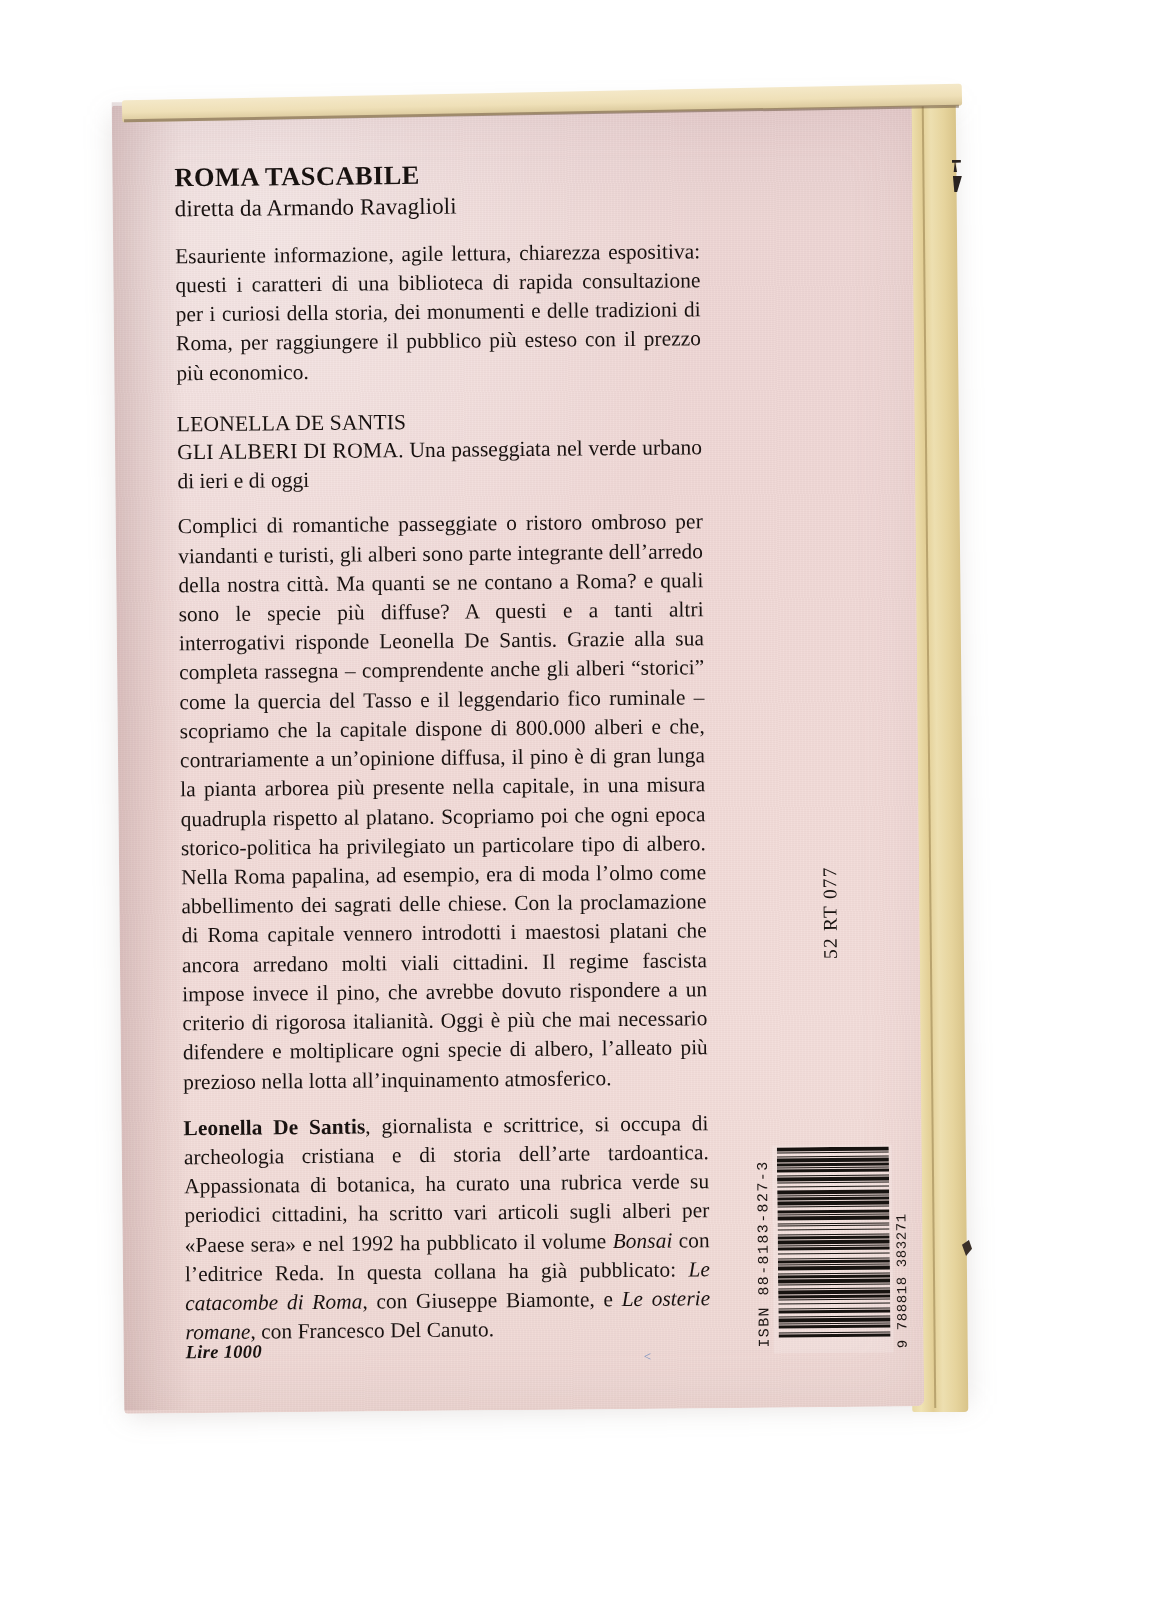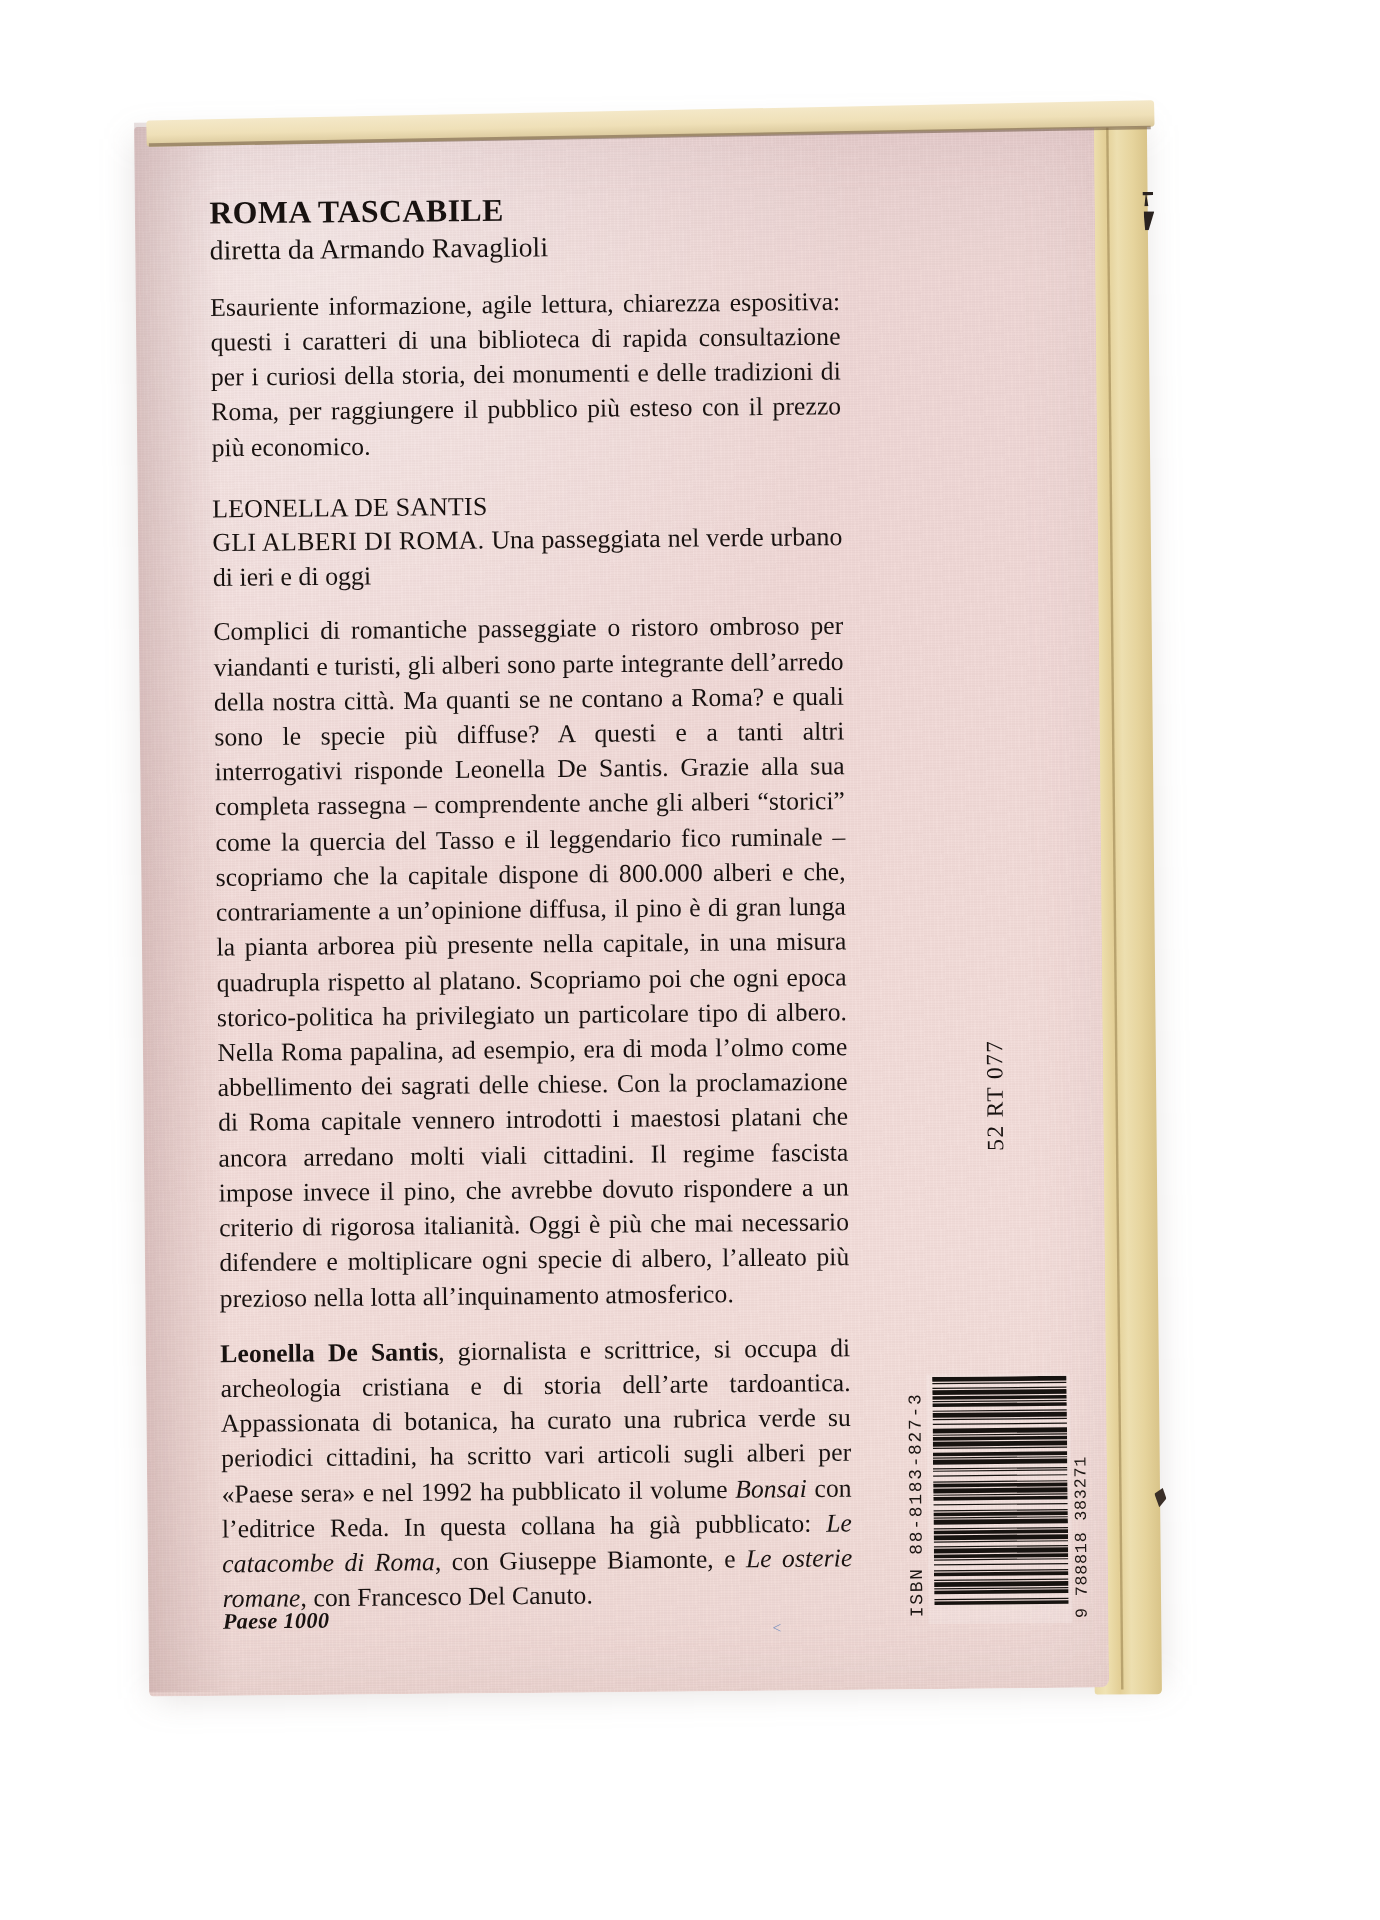--- a/index.html
+++ b/index.html
@@ -321,21 +321,21 @@
         <span class="author-caps">LEONELLA DE SANTIS</span>
         <span class="title-line"><span class="title-caps">GLI ALBERI DI ROMA.</span><span> Una passeggiata nel verde urbano di ieri e di oggi</span></span>
       </div>
 
       <p class="para">Complici di romantiche passeggiate o ristoro ombroso per viandanti e turisti, gli alberi sono parte integrante dell’arredo della nostra città. Ma quanti se ne contano a Roma? e quali sono le specie più diffuse? A questi e a tanti altri interrogativi risponde Leonella De Santis. Grazie alla sua completa rassegna – comprendente anche gli alberi “storici” come la quercia del Tasso e il leggendario fico ruminale – scopriamo che la capitale dispone di 800.000 alberi e che, contrariamente a un’opinione diffusa, il pino è di gran lunga la pianta arborea più presente nella capitale, in una misura quadrupla rispetto al platano. Scopriamo poi che ogni epoca storico-politica ha privilegiato un particolare tipo di albero. Nella Roma papalina, ad esempio, era di moda l’olmo come abbellimento dei sagrati delle chiese. Con la proclamazione di Roma capitale vennero introdotti i maestosi platani che ancora arredano molti viali cittadini. Il regime fascista impose invece il pino, che avrebbe dovuto rispondere a un criterio di rigorosa italianità. Oggi è più che mai necessario difendere e moltiplicare ogni specie di albero, l’alleato più prezioso nella lotta all’inquinamento atmosferico.</p>
 
       <p class="para bio"><b>Leonella De Santis</b><span>, giornalista e scrittrice, si occupa di archeologia cristiana e di storia dell’arte tardoantica. Appassionata di botanica, ha curato una rubrica verde su periodici cittadini, ha scritto vari articoli sugli alberi per «Paese sera» e nel 1992 ha pubblicato il volume </span><i>Bonsai</i><span> con l’editrice Reda. In questa collana ha già pubblicato: </span><i>Le catacombe di Roma</i><span>, con Giuseppe Biamonte, e </span><i>Le osterie romane</i><span>, con Francesco Del Canuto.</span></p>
 
     </div>
 
-    <div class="price">Paese 1000</div>
+    <div class="price">Lire 1000</div>
 
     <div class="cover-speck">&lt;</div>
 
     <div class="vcode">52 RT 077</div>
 
     <div class="barcode-card"></div>
 
     <div class="barcode-area">
       <div class="isbn-label">ISBN 88-8183-827-3</div>
       <div class="bars" id="bars">

